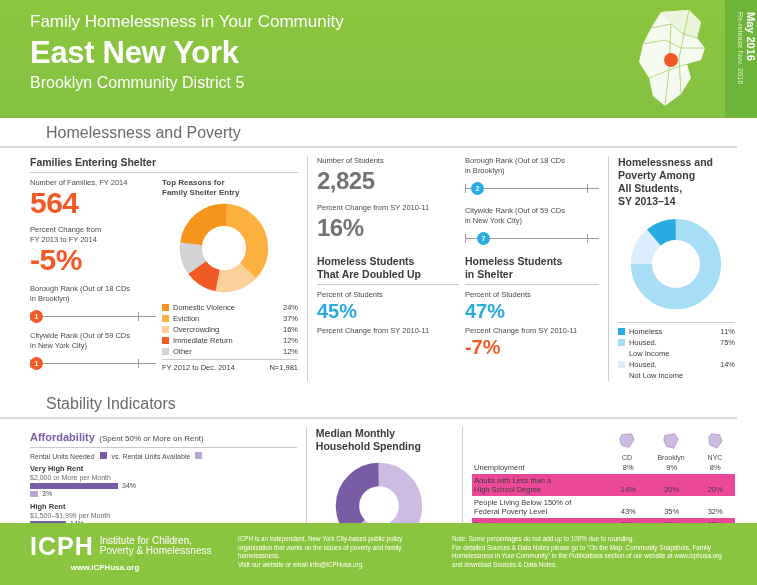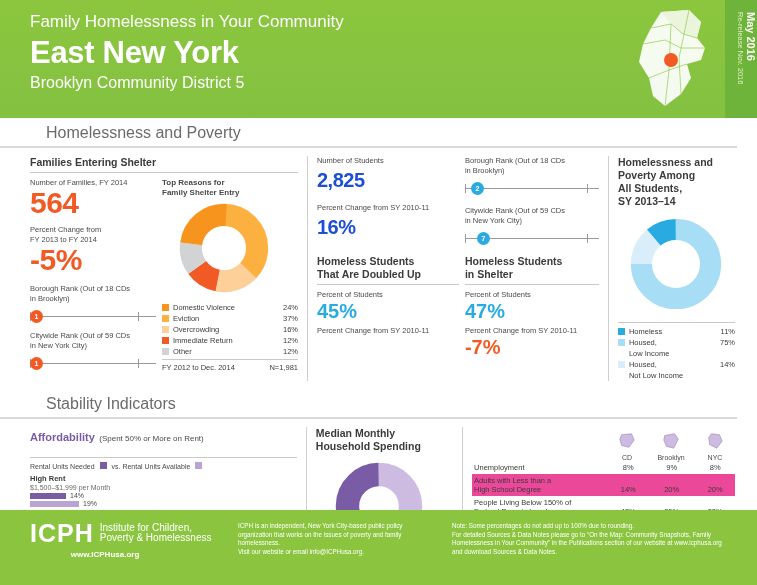--- a/index.html
+++ b/index.html
@@ -55,21 +55,21 @@
   .section-title { font-size:16px; color:#6b6b6b; font-weight:normal; }
   .sec-wrap { padding:8px 22px 0 30px; }
 
   
   .panel-head {
     font-size:10.5px; font-weight:bold; color:#3b3b3b; line-height:13px;
     border-bottom:1px solid #c9c9c9; padding-bottom:3px; margin-bottom:5px;
   }
   .lbl { font-size:7.5px; color:#4a4a4a; line-height:10px; }
   .big-orange { font-size:30px; color:#f15a24; font-weight:bold; line-height:30px; letter-spacing:-0.5px;}
-  .big-blue { font-size:20px; color:#1d4ed8; font-weight:bold; line-height:29px; letter-spacing:-0.5px;}
+  .big-blue { font-size:24px; color:#737373; font-weight:bold; line-height:29px; letter-spacing:-0.5px;}
   .mid-blue { font-size:20px; color:#29abe2; font-weight:bold; line-height:22px;}
   .mid-orange { font-size:20px; color:#f15a24; font-weight:bold; line-height:22px;}
 
   
   .rank-scale { position:relative; height:18px; margin-top:4px; }
   .rank-line { position:absolute; top:8px; left:0; right:0; height:1px; background:#9a9a9a; }
   .rank-tick { position:absolute; top:4px; width:1px; height:9px; background:#9a9a9a; }
   .rank-dot {
     position:absolute; top:2px; width:13px; height:13px; border-radius:50%;
     color:#fff; font-size:7px; font-weight:bold; text-align:center; line-height:13px;
@@ -91,21 +91,21 @@
   .aff-row { margin-bottom:4px; }
   .aff-title { font-size:7.5px; font-weight:bold; color:#3b3b3b; line-height:9px; }
   .aff-sub { font-size:7px; color:#6b6b6b; line-height:9px; }
   .bar-need { height:6px; background:#7a5ba6; }
   .bar-avail { height:6px; background:#b9a4d4; }
   .bar-wrap { position:relative; height:7px; margin-top:1px; }
   .bar-pct { position:absolute; top:-1px; font-size:7px; color:#4a4a4a; }
 
   
   .footer {
-    position:absolute; left:0; bottom:0; width:757px; height:75px;
+    position:absolute; left:0; bottom:0; width:757px; height:62px;
     background:#8bc53f; color:#ffffff;
   }
   .footer .col { position:absolute; top:8px; }
   .icph-logo { font-size:25px; font-weight:bold; letter-spacing:1px; color:#ffffff; line-height:26px;}
   .icph-sub { font-size:10px; line-height:9.5px; color:#ffffff; }
   .icph-url { font-size:8px; font-weight:bold; color:#ffffff; margin-top:4px; }
   .foot-txt { font-size:6.3px; line-height:8.5px; color:#ffffff; }
 
   .divider-v { width:1px; background:#cfcfcf; }
 
@@ -308,53 +308,53 @@
   </div>
 </div>
 
 <div class="section-bar" style="margin-top:8px;">
   <div class="section-title">Stability Indicators</div>
 </div>
 
 <div class="sec-wrap" style="display:flex;">
 
   <div style="width:272px;">
-    <div style="border-bottom:1px solid #c9c9c9; padding-bottom:12px; margin-bottom:4px;">
+    <div style="border-bottom:1px solid #c9c9c9; padding-bottom:2px; margin-bottom:4px;">
       <span style="font-size:11px; font-weight:bold; color:#7a5ba6;">Affordability</span>
       <span style="font-size:8px; color:#4a4a4a;">(Spent 50% or More on Rent)</span>
     </div>
     <div style="font-size:7px; color:#4a4a4a; margin-bottom:4px;">
       <span>Rental Units Needed</span>
       <span style="display:inline-block;width:7px;height:7px;background:#7a5ba6;margin:0 3px;"></span>
       <span>vs. Rental Units Available</span>
       <span style="display:inline-block;width:7px;height:7px;background:#b9a4d4;margin:0 3px;"></span>
     </div>
 
     <div class="aff-row">
+      <div class="aff-title">Very High Rent</div>
+      <div class="aff-sub">$2,000 or More per Month</div>
+      <div class="bar-wrap">
+          <div class="bar-need" style="width:88px;"></div>
+          <div class="bar-pct" style="left:92px;">34%</div>
+        </div>
+      <div class="bar-wrap">
+          <div class="bar-avail" style="width:8px;"></div>
+          <div class="bar-pct" style="left:12px;">3%</div>
+        </div>
+    </div>
+    <div class="aff-row">
       <div class="aff-title">High Rent</div>
       <div class="aff-sub">$1,500–$1,999 per Month</div>
       <div class="bar-wrap">
           <div class="bar-need" style="width:36px;"></div>
           <div class="bar-pct" style="left:40px;">14%</div>
         </div>
       <div class="bar-wrap">
           <div class="bar-avail" style="width:49px;"></div>
           <div class="bar-pct" style="left:53px;">19%</div>
-        </div>
-    </div>
-    <div class="aff-row">
-      <div class="aff-title">Very High Rent</div>
-      <div class="aff-sub">$2,000 or More per Month</div>
-      <div class="bar-wrap">
-          <div class="bar-need" style="width:88px;"></div>
-          <div class="bar-pct" style="left:92px;">34%</div>
-        </div>
-      <div class="bar-wrap">
-          <div class="bar-avail" style="width:8px;"></div>
-          <div class="bar-pct" style="left:12px;">3%</div>
         </div>
     </div>
     <div class="aff-row">
       <div class="aff-title">Medium Rent</div>
       <div class="aff-sub">$1,000–$1,499 per Month</div>
       <div class="bar-wrap">
           <div class="bar-need" style="width:28px;"></div>
           <div class="bar-pct" style="left:32px;">11%</div>
         </div>
       <div class="bar-wrap">

